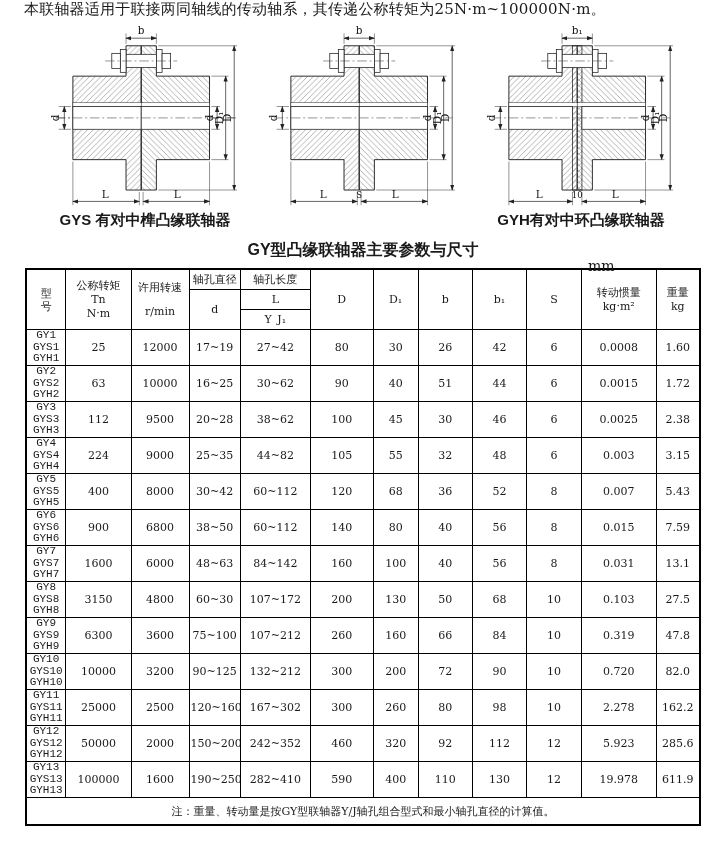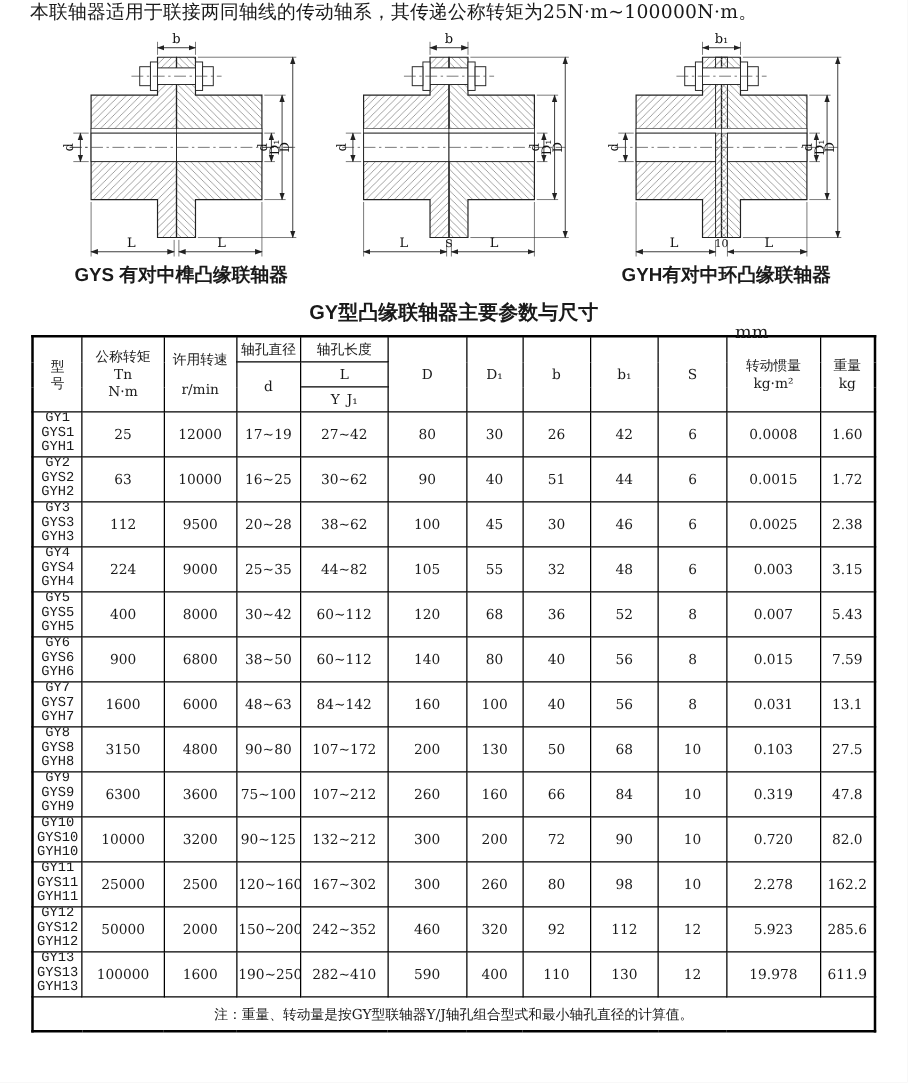--- a/index.html
+++ b/index.html
@@ -403,21 +403,21 @@
           <td>13.1</td>
         </tr>
         <tr>
           <td class="model-cell">
             <div>GY8</div>
             <div>GYS8</div>
             <div>GYH8</div>
           </td>
           <td>3150</td>
           <td>4800</td>
-          <td>90~80</td>
+          <td>60~30</td>
           <td>107~172</td>
           <td>200</td>
           <td>130</td>
           <td>50</td>
           <td>68</td>
           <td>10</td>
           <td>0.103</td>
           <td>27.5</td>
         </tr>
         <tr>

